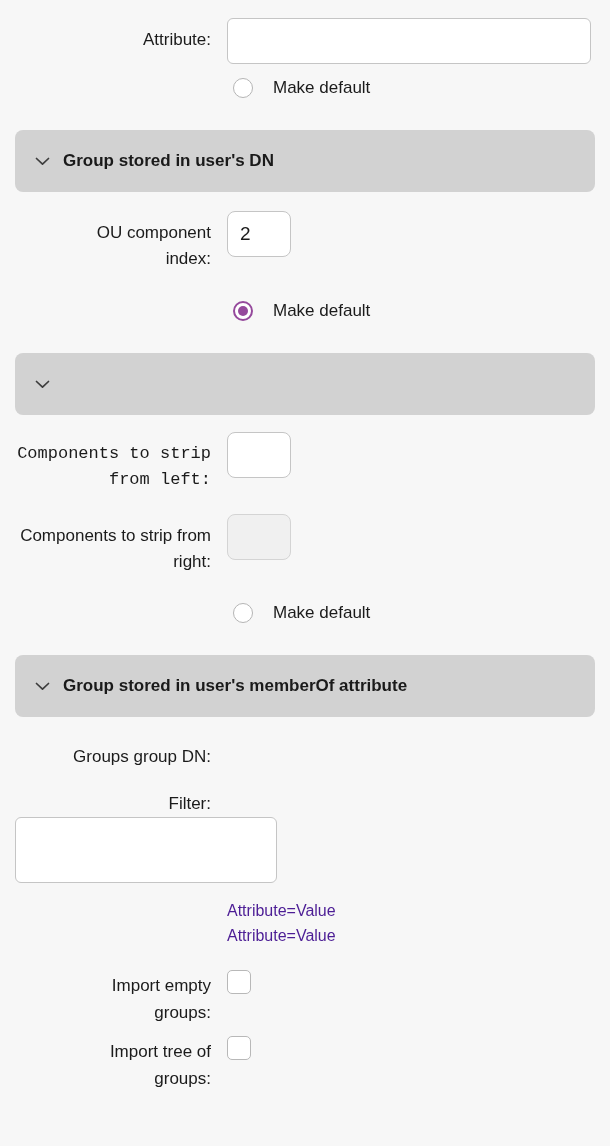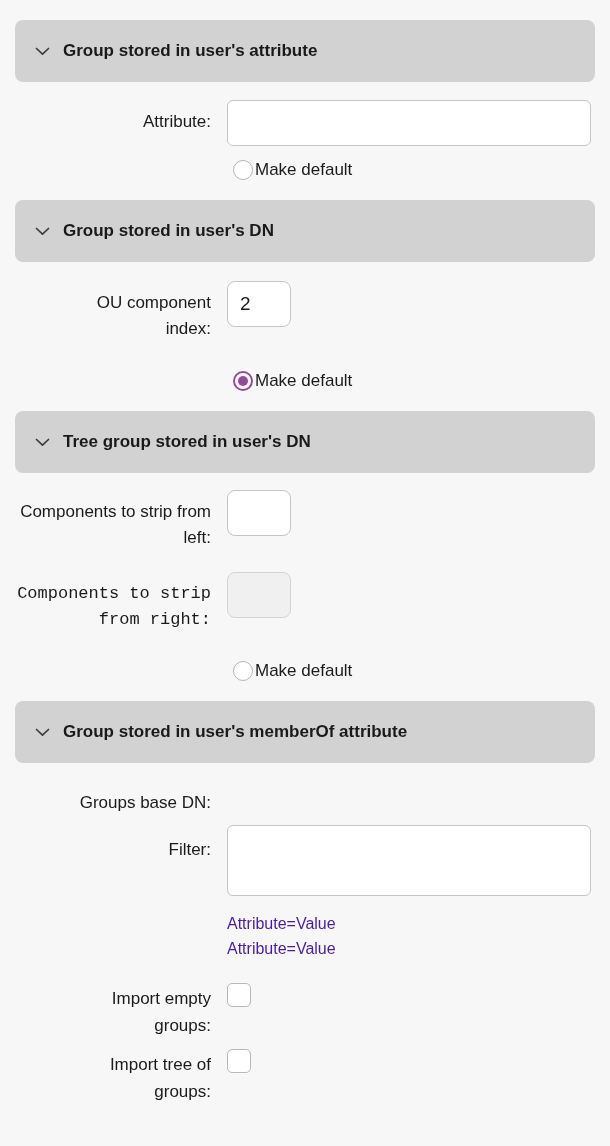--- a/index.html
+++ b/index.html
@@ -8,21 +8,21 @@
     background:#f7f7f7;
     font-family:"Liberation Sans","DejaVu Sans",sans-serif;
     color:#1b1b1b;
     -webkit-font-smoothing:antialiased;
   }
   .section{margin:0 15px;}
   .hdr{
     height:62px;background:#d2d2d2;border-radius:8px;
     display:flex;align-items:center;padding:0 20px;gap:13px;
     font-weight:700;font-size:17px;color:#1a1a1a;
-    margin-top:20px;cursor:default;
+    margin-top:32px;cursor:default;
   }
   .hdr.first{margin-top:20px;}
   .hdr .chev{display:flex;align-items:center;}
   .row{display:flex;align-items:flex-start;margin-top:18px;}
   .lbl{
     width:196px;text-align:right;margin-right:16px;
     padding-top:9px;line-height:26px;font-size:17px;
     display:flex;justify-content:flex-end;
   }
   .lbl.narrow span{display:inline-block;max-width:125px;text-align:right;}
@@ -30,58 +30,50 @@
     box-sizing:border-box;height:46px;
     border:1px solid #c5c5c5;border-radius:6px;background:#fff;
     font-family:inherit;font-size:19px;color:#1b1b1b;
     padding:0 12px;outline:none;
   }
   .txt-full{flex:1;margin-right:4px;min-width:0;}
   .txt-small{width:64px;border-radius:8px;padding:0 12px;}
   .txt-small.disabled{background:#f0f0f0;border-color:#d4d4d4;}
   textarea.txt{height:71px;resize:none;padding:8px 12px;line-height:24px;}
   .radio-row{
-    display:flex;align-items:flex-start;gap:2px;
+    display:flex;align-items:flex-start;gap:20px;
     margin-left:212px;padding-left:6px;font-size:17px;
   }
   .radio-row input{
     appearance:none;-webkit-appearance:none;margin:0;
     width:20px;height:20px;border-radius:50%;
     border:1.5px solid #b5b5b5;background:#fff;box-sizing:border-box;
     display:inline-block;cursor:pointer;
   }
   .radio-row input:checked{border:2px solid #95499c;}
   .radio-row input:checked::before{
     content:"";display:block;width:10px;height:10px;border-radius:50%;
     background:#95499c;margin:3px;
   }
   .cbx{
     appearance:none;-webkit-appearance:none;margin:0;
     width:24px;height:24px;border-radius:5px;box-sizing:border-box;
     border:1px solid #b8b8b8;background:#fff;cursor:pointer;
   }
   .hints{margin:15px 0 0 212px;font-size:16px;line-height:25px;color:#4c1d95;}
   .mt14{margin-top:14px;} .mt19{margin-top:19px;} .mt29{margin-top:29px;}
-  .mt17{margin-top:17px;} .mt21{margin-top:21px;font-family:Liberation Mono, monospace;} .mt28{margin-top:28px;}
-  .mt9{margin-top:9px;} .mt22{margin-top:22px;} .mt10{margin-top:10px;}
+  .mt17{margin-top:17px;font-family:Liberation Mono, monospace;} .mt21{margin-top:21px;} .mt28{margin-top:28px;}
+  .mt9{margin-top:9px;flex-direction:column;} .mt22{margin-top:22px;} .mt10{margin-top:10px;}
   .lbl.cb-lbl{padding-top:2px;line-height:27px;}
   .lbl.filter-lbl{padding-top:12px;}
 </style>
 </head>
 <body>
 
 <div class="section">
-  <div class="hdr first">
-    <span class="chev">
-      <svg width="15" height="9" viewBox="0 0 15 9">
-          <path d="M1.5 1.5 L7.5 7.2 L13.5 1.5" fill="none" stroke="#3d3d3d" stroke-width="1.7" stroke-linecap="round" stroke-linejoin="round"></path>
-        </svg>
-    </span>
-    <span>Group stored in user's attribute</span>
-  </div>
   <div class="row">
     <div class="lbl">
         <span>Attribute:</span>
       </div>
     <input class="txt txt-full" type="text" value="" style="">
   </div>
   <div class="radio-row mt14">
     <input type="radio" name="make-default" style="">
     <span>Make default</span>
   </div>
@@ -108,21 +100,20 @@
   </div>
 </div>
 
 <div class="section">
   <div class="hdr">
     <span class="chev">
       <svg width="15" height="9" viewBox="0 0 15 9">
           <path d="M1.5 1.5 L7.5 7.2 L13.5 1.5" fill="none" stroke="#3d3d3d" stroke-width="1.7" stroke-linecap="round" stroke-linejoin="round"></path>
         </svg>
     </span>
-    <span>Tree group stored in user's DN</span>
   </div>
   <div class="row mt17">
     <div class="lbl">
         <span>Components to strip from left:</span>
       </div>
     <input class="txt txt-small" type="text" value="" style="">
   </div>
   <div class="row mt21">
     <div class="lbl">
         <span>Components to strip from right:</span>
@@ -139,21 +130,21 @@
   <div class="hdr">
     <span class="chev">
       <svg width="15" height="9" viewBox="0 0 15 9">
           <path d="M1.5 1.5 L7.5 7.2 L13.5 1.5" fill="none" stroke="#3d3d3d" stroke-width="1.7" stroke-linecap="round" stroke-linejoin="round"></path>
         </svg>
     </span>
     <span>Group stored in user's memberOf attribute</span>
   </div>
   <div class="row">
     <div class="lbl">
-        <span>Groups base DN:</span>
+        <span>Groups group DN:</span>
       </div>
   </div>
   <div class="row mt9">
     <div class="lbl filter-lbl">
         <span>Filter:</span>
       </div>
     <textarea class="txt txt-full" style=""></textarea>
   </div>
   <div class="hints">
     <div>Attribute=Value</div>

